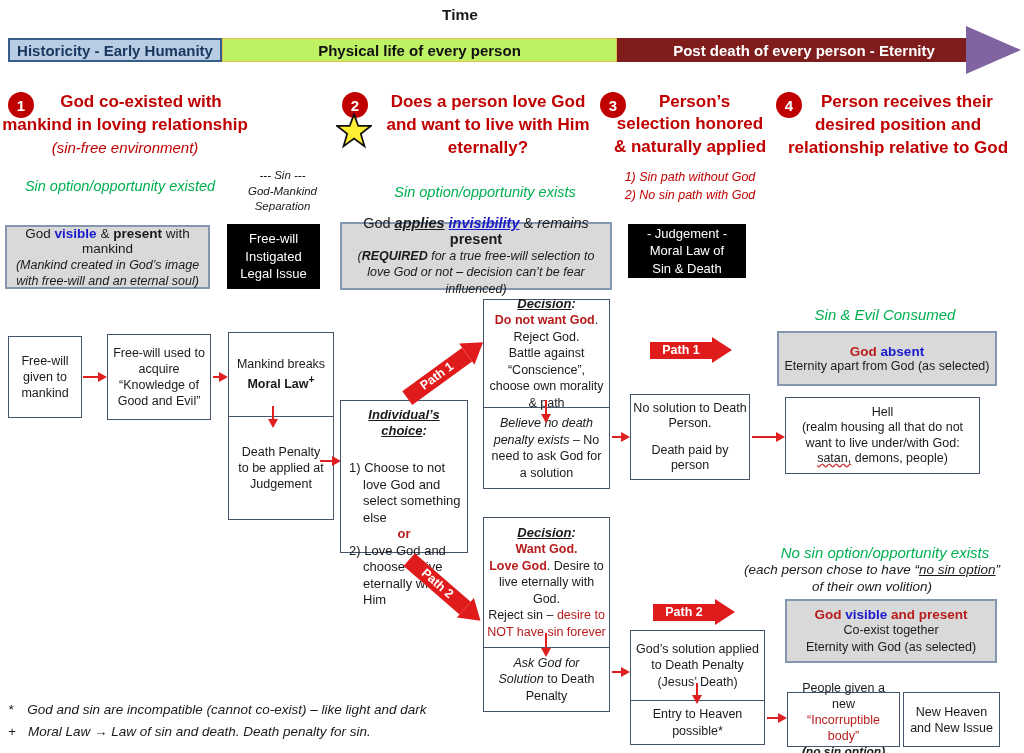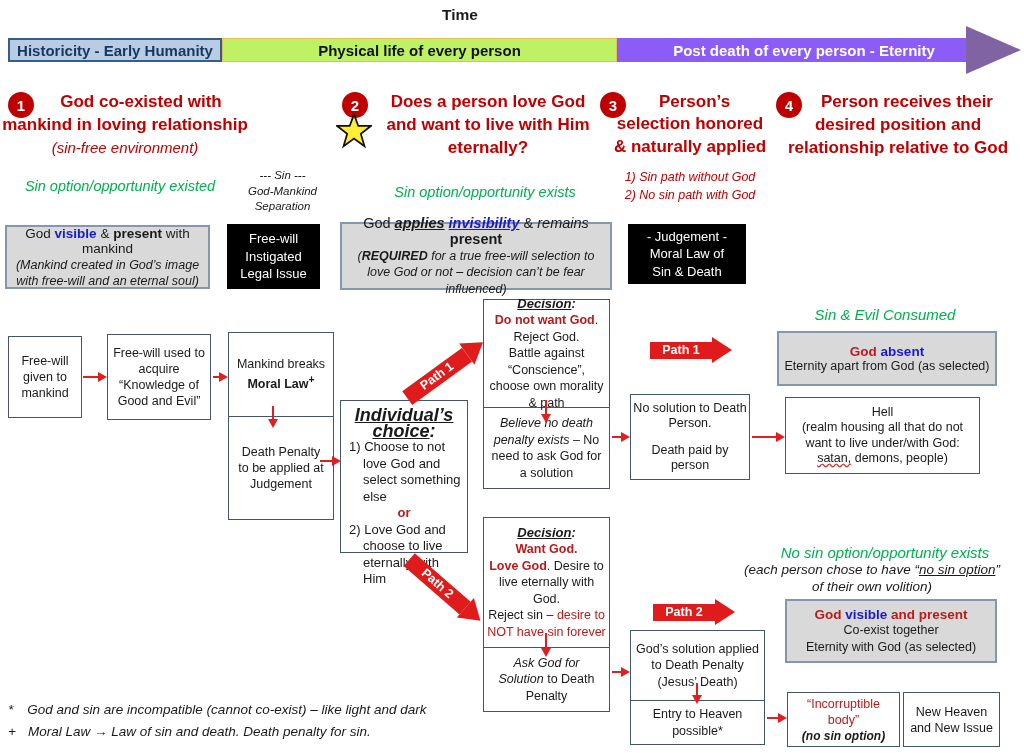--- a/index.html
+++ b/index.html
@@ -13,21 +13,21 @@
   .red{color:#b91c1c;text-align:center;}
   .blue{color:#1a1acd;}
   .wavy{text-decoration:underline;text-decoration-style:wavy;text-decoration-color:#d03030;}
 
   
   .tl-title{position:absolute;left:400px;top:6px;width:120px;text-align:center;font-weight:bold;font-size:15.5px;}
   .tl-blue{position:absolute;left:8px;top:38px;width:214px;height:24px;background:#b8cce4;border:2px solid #385d8a;
            box-sizing:border-box;display:flex;align-items:center;justify-content:center;font-weight:bold;font-size:15px;color:#17375e;}
   .tl-yellow{position:absolute;left:222px;top:38px;width:395px;height:24px;background:#bef264;border:1px solid #e0c050;
            box-sizing:border-box;display:flex;align-items:center;justify-content:center;font-weight:bold;font-size:15px;color:#111;}
-  .tl-purple{position:absolute;left:617px;top:38px;width:350px;height:24px;background:#8b5cf6;
+  .tl-purple{position:absolute;left:617px;top:38px;width:350px;height:24px;background:#7f1d1d;
            display:flex;align-items:center;justify-content:center;font-weight:bold;font-size:15px;color:#fff;padding-left:24px;box-sizing:border-box;}
   .tl-head{position:absolute;left:966px;top:26px;width:55px;height:48px;background:#8064a2;
            clip-path:polygon(0 0,100% 50%,0 100%);}
 
   
   .badge{position:absolute;width:26px;height:26px;border-radius:50%;background:#c00000;color:#fff;
          font-weight:bold;font-size:15px;display:flex;align-items:center;justify-content:center;}
   .hline{position:absolute;color:#c00000;font-weight:bold;font-size:17px;white-space:nowrap;text-align:center;}
   .hsub{position:absolute;color:#c00000;font-style:italic;font-size:15px;white-space:nowrap;text-align:center;}
   .greennote{position:absolute;color:#00b050;font-style:italic;font-size:14.5px;white-space:nowrap;text-align:center;}
@@ -120,41 +120,41 @@
   </div>
   <div class="kbox" style="left:227px;top:224px;width:93px;height:65px;">
     <div>Free-will</div>
     <div>Instigated</div>
     <div>Legal Issue</div>
   </div>
   <div class="gbox" style="left:340px;top:222px;width:272px;height:68px;">
     <div style="font-size:14.5px;"><span>God </span><span class="b i u">applies</span><span> </span><span class="b i u blue">invisibility</span><span> &amp; </span><span class="i">remains</span><span> </span><span class="b">present</span></div>
     <div class="i" style="font-size:12.5px;line-height:16.5px;padding:1px 12px 0;"><span>(</span><span class="b">REQUIRED</span><span> for a true free-will selection to love God or not – decision can’t be fear influenced)</span></div>
   </div>
-  <div class="kbox" style="left:628px;top:224px;width:118px;height:60px;">
+  <div class="kbox" style="left:628px;top:224px;width:118px;height:54px;">
     <div>- Judgement -</div>
     <div>Moral Law of</div>
     <div>Sin &amp; Death</div>
   </div>
 
   <div class="fbox" style="left:8px;top:336px;width:74px;height:82px;">Free-will given to mankind</div>
   <div class="tar" style="left:83px;top:376px;width:16px;"></div>
   <div class="fbox" style="left:107px;top:334px;width:104px;height:86px;">Free-will used to acquire “Knowledge of Good and Evil”</div>
   <div class="tar" style="left:213px;top:376px;width:7px;"></div>
   <div class="cellbox" style="left:228px;top:332px;width:106px;height:188px;">
     <div class="cell1" style="height:84px;font-size:12.5px;line-height:16px;">
       <div><span>Mankind breaks </span><span class="b">Moral Law</span><sup class="b">+</sup></div>
     </div>
     <div class="cell2" style="font-size:12.5px;line-height:16px;padding:2px 6px;">Death Penalty to be applied at Judgement</div>
   </div>
   <div class="tad" style="left:272px;top:406px;height:14px;"></div>
   <div class="tar" style="left:320px;top:460px;width:13px;"></div>
 
   <div class="fbox" style="left:340px;top:400px;width:128px;height:153px;justify-content:flex-start;padding:6px 4px;">
-    <div style="font-size:18px;margin-bottom:0;"><span class="b i u">Individual’s choice</span><span class="b i">:</span></div>
+    <div style="font-size:13px;margin-bottom:21px;"><span class="b i u">Individual’s choice</span><span class="b i">:</span></div>
     <div style="font-size:13px;line-height:16.5px;text-align:left;padding-left:18px;text-indent:-14px;">1) Choose to not love God and select something else</div>
     <div class="b red" style="font-size:13px;line-height:16.5px;">or</div>
     <div style="font-size:13px;line-height:16.5px;text-align:left;padding-left:18px;text-indent:-14px;">2) Love God and choose to live eternally with Him</div>
   </div>
 
   <div class="barrow" style="left:398px;top:357px;width:94px;height:26px;transform:rotate(-36deg);">
     <div class="bshaft">Path 1</div>
       <div class="bhead"></div>
   </div>
   <div class="barrow" style="left:398px;top:577px;width:94px;height:26px;transform:rotate(41deg);">
@@ -222,20 +222,21 @@
     <div style="font-size:12.5px;line-height:17px;">Eternity with God (as selected)</div>
   </div>
 
   <div class="cellbox" style="left:630px;top:630px;width:135px;height:115px;">
     <div class="cell1" style="height:70px;font-size:12.5px;line-height:16.5px;padding:2px 4px;">God’s solution applied to Death Penalty (Jesus’ Death)</div>
     <div class="cell2" style="font-size:12.5px;line-height:16.5px;padding:2px 10px;">Entry to Heaven possible*</div>
   </div>
   <div class="tad" style="left:696px;top:683px;height:13px;"></div>
   <div class="tar" style="left:767px;top:717px;width:12px;"></div>
   <div class="fbox" style="left:787px;top:692px;width:113px;height:55px;line-height:16px;">
+    <div>People given a new</div>
     <div class="red">“Incorruptible body”</div>
     <div class="i b" style="font-size:12px;">(no sin option)</div>
   </div>
   <div class="fbox" style="left:903px;top:692px;width:97px;height:55px;line-height:16px;">New Heaven and New Issue</div>
 
   <div class="fnline" style="left:8px;top:702px;"><span>*</span><span style="display:inline-block;width:14px;"></span><span>God and sin are incompatible (cannot co-exist) – like light and dark</span></div>
   <div class="fnline" style="left:8px;top:724px;"><span>+</span><span style="display:inline-block;width:12px;"></span><span>Moral Law </span><span class="b" style="font-style:normal;">→</span><span> Law of sin and death.  Death penalty for sin.</span></div>
 
 </div>
 

